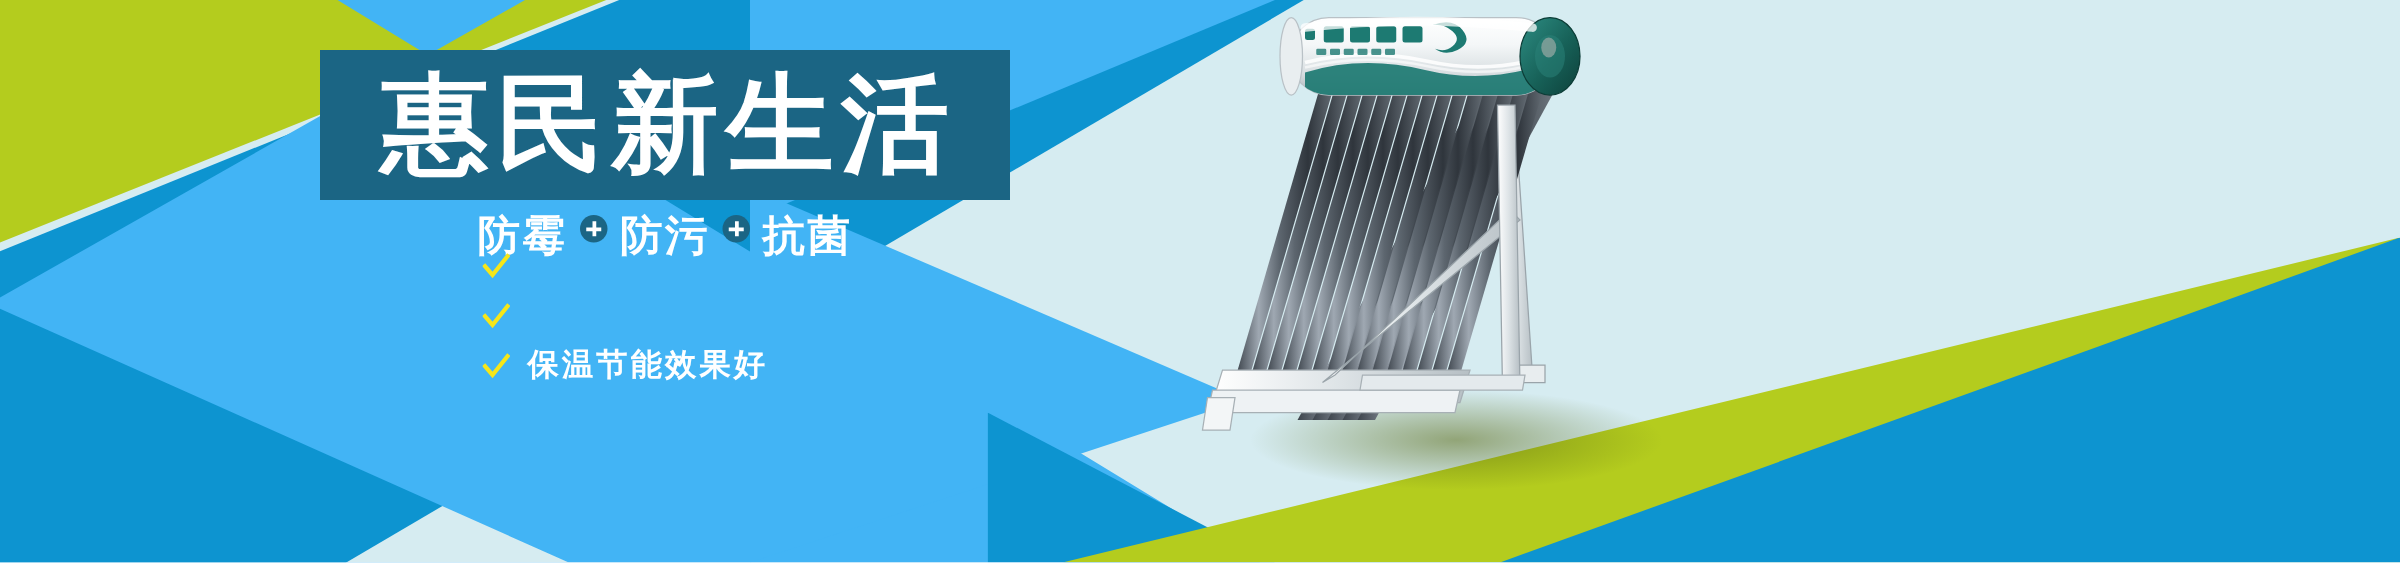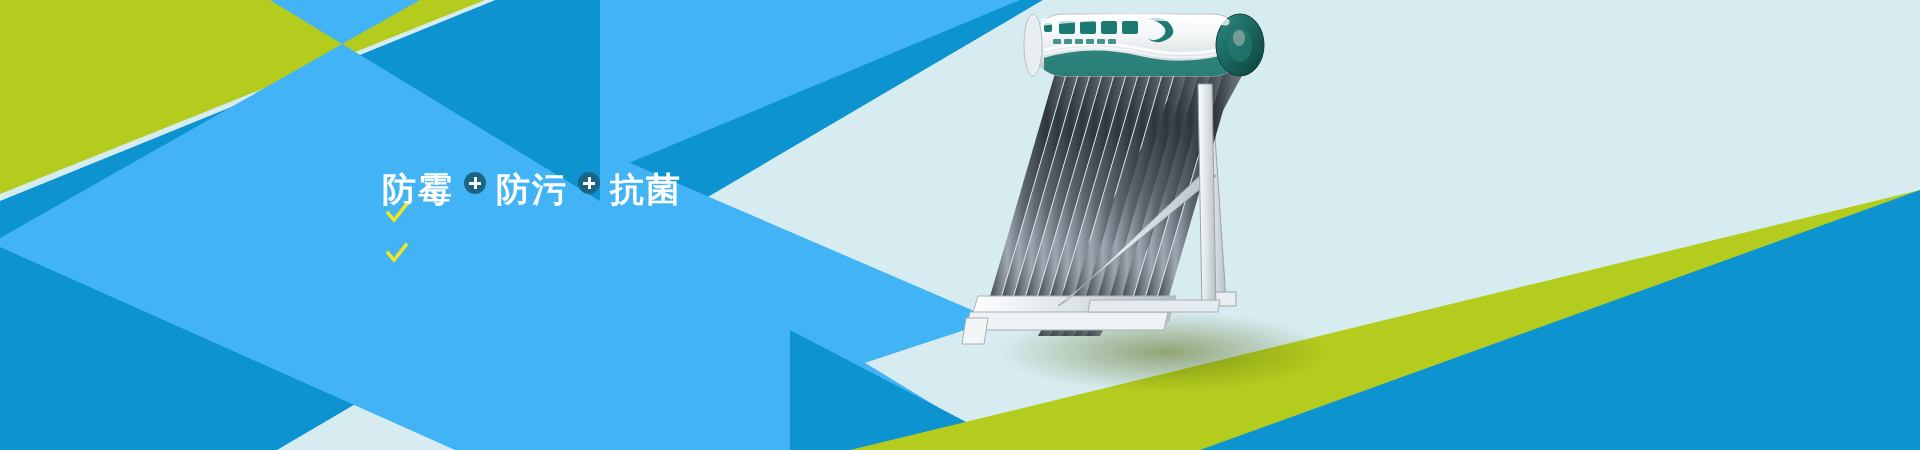--- a/index.html
+++ b/index.html
@@ -328,20 +328,23 @@
       <ellipse cx="300" cy="45" rx="24" ry="31" fill="url(#capG)" stroke="#0c3d37" stroke-width="1"></ellipse>
       <ellipse cx="300" cy="45" rx="12" ry="17" fill="#2a8178" opacity="0.55"></ellipse>
       <ellipse cx="299" cy="38" rx="6" ry="8" fill="#93a7a1" opacity="0.75"></ellipse>
 
       <ellipse cx="93" cy="45" rx="9" ry="31" fill="#e9eef0" stroke="#b9c1c6" stroke-width="1"></ellipse>
 
       <path d="M104 22 Q190 12 286 22" fill="none" stroke="#ffffff" stroke-width="7" opacity="0.75" stroke-linecap="round"></path>
     </svg>
   </div>
 
+  <div class="title-block">
+    <div class="title-text">惠民新生活</div>
+  </div>
 
   <div class="subtitle">
     <span class="word">防霉</span>
     <span class="plus-badge"></span>
     <span class="word">防污</span>
     <span class="plus-badge"></span>
     <span class="word">抗菌</span>
   </div>
 
   <div class="features">
@@ -356,17 +359,25 @@
 
 
     <div class="feature">
       <span class="check">
         <svg width="22" height="22" viewBox="0 0 22 22" aria-hidden="true">
           <path d="M2 11 L8 18 L20 3" fill="none" stroke="#f5e61a" stroke-width="3.4" stroke-linecap="square" stroke-linejoin="miter"></path>
         </svg>
       </span>
     </div>
 
+    <div class="feature">
+      <span class="check">
+        <svg width="22" height="22" viewBox="0 0 22 22" aria-hidden="true">
+          <path d="M2 11 L8 18 L20 3" fill="none" stroke="#f5e61a" stroke-width="3.4" stroke-linecap="square" stroke-linejoin="miter"></path>
+        </svg>
+      </span>
+      <span class="feature-text">保温节能效果好</span>
+    </div>
 
 
   </div>
 
 </div>
 
 </body></html>

